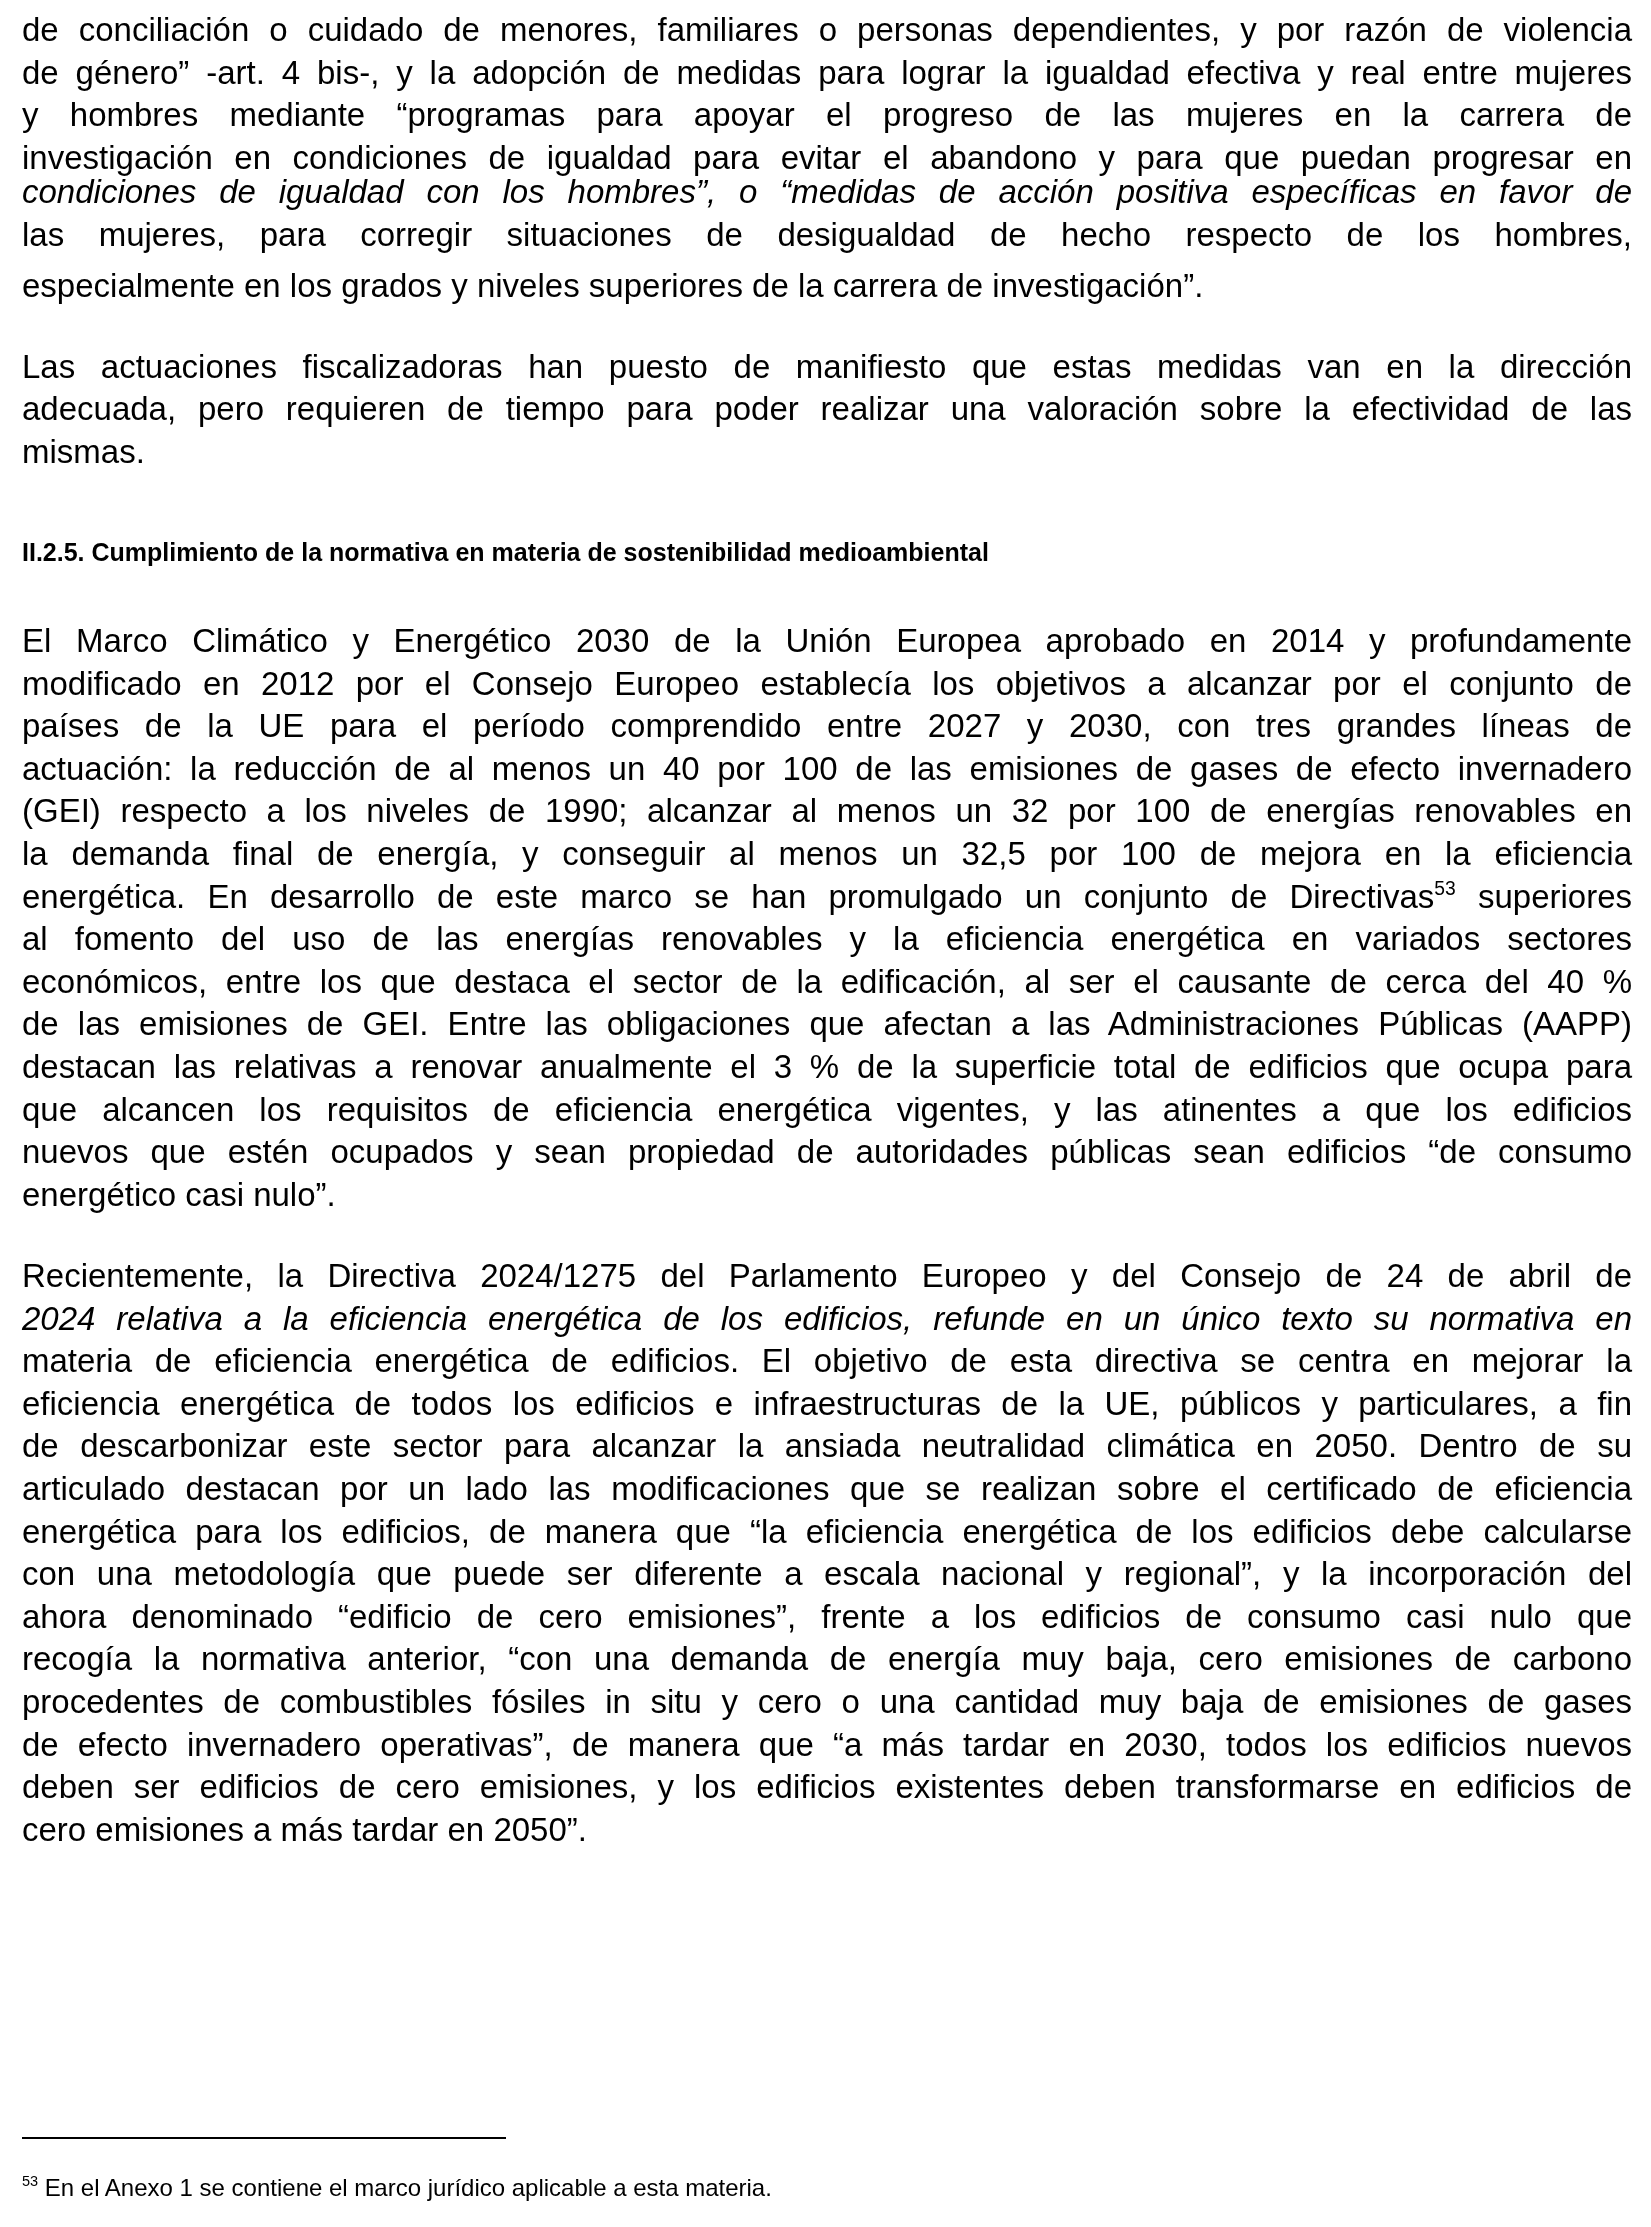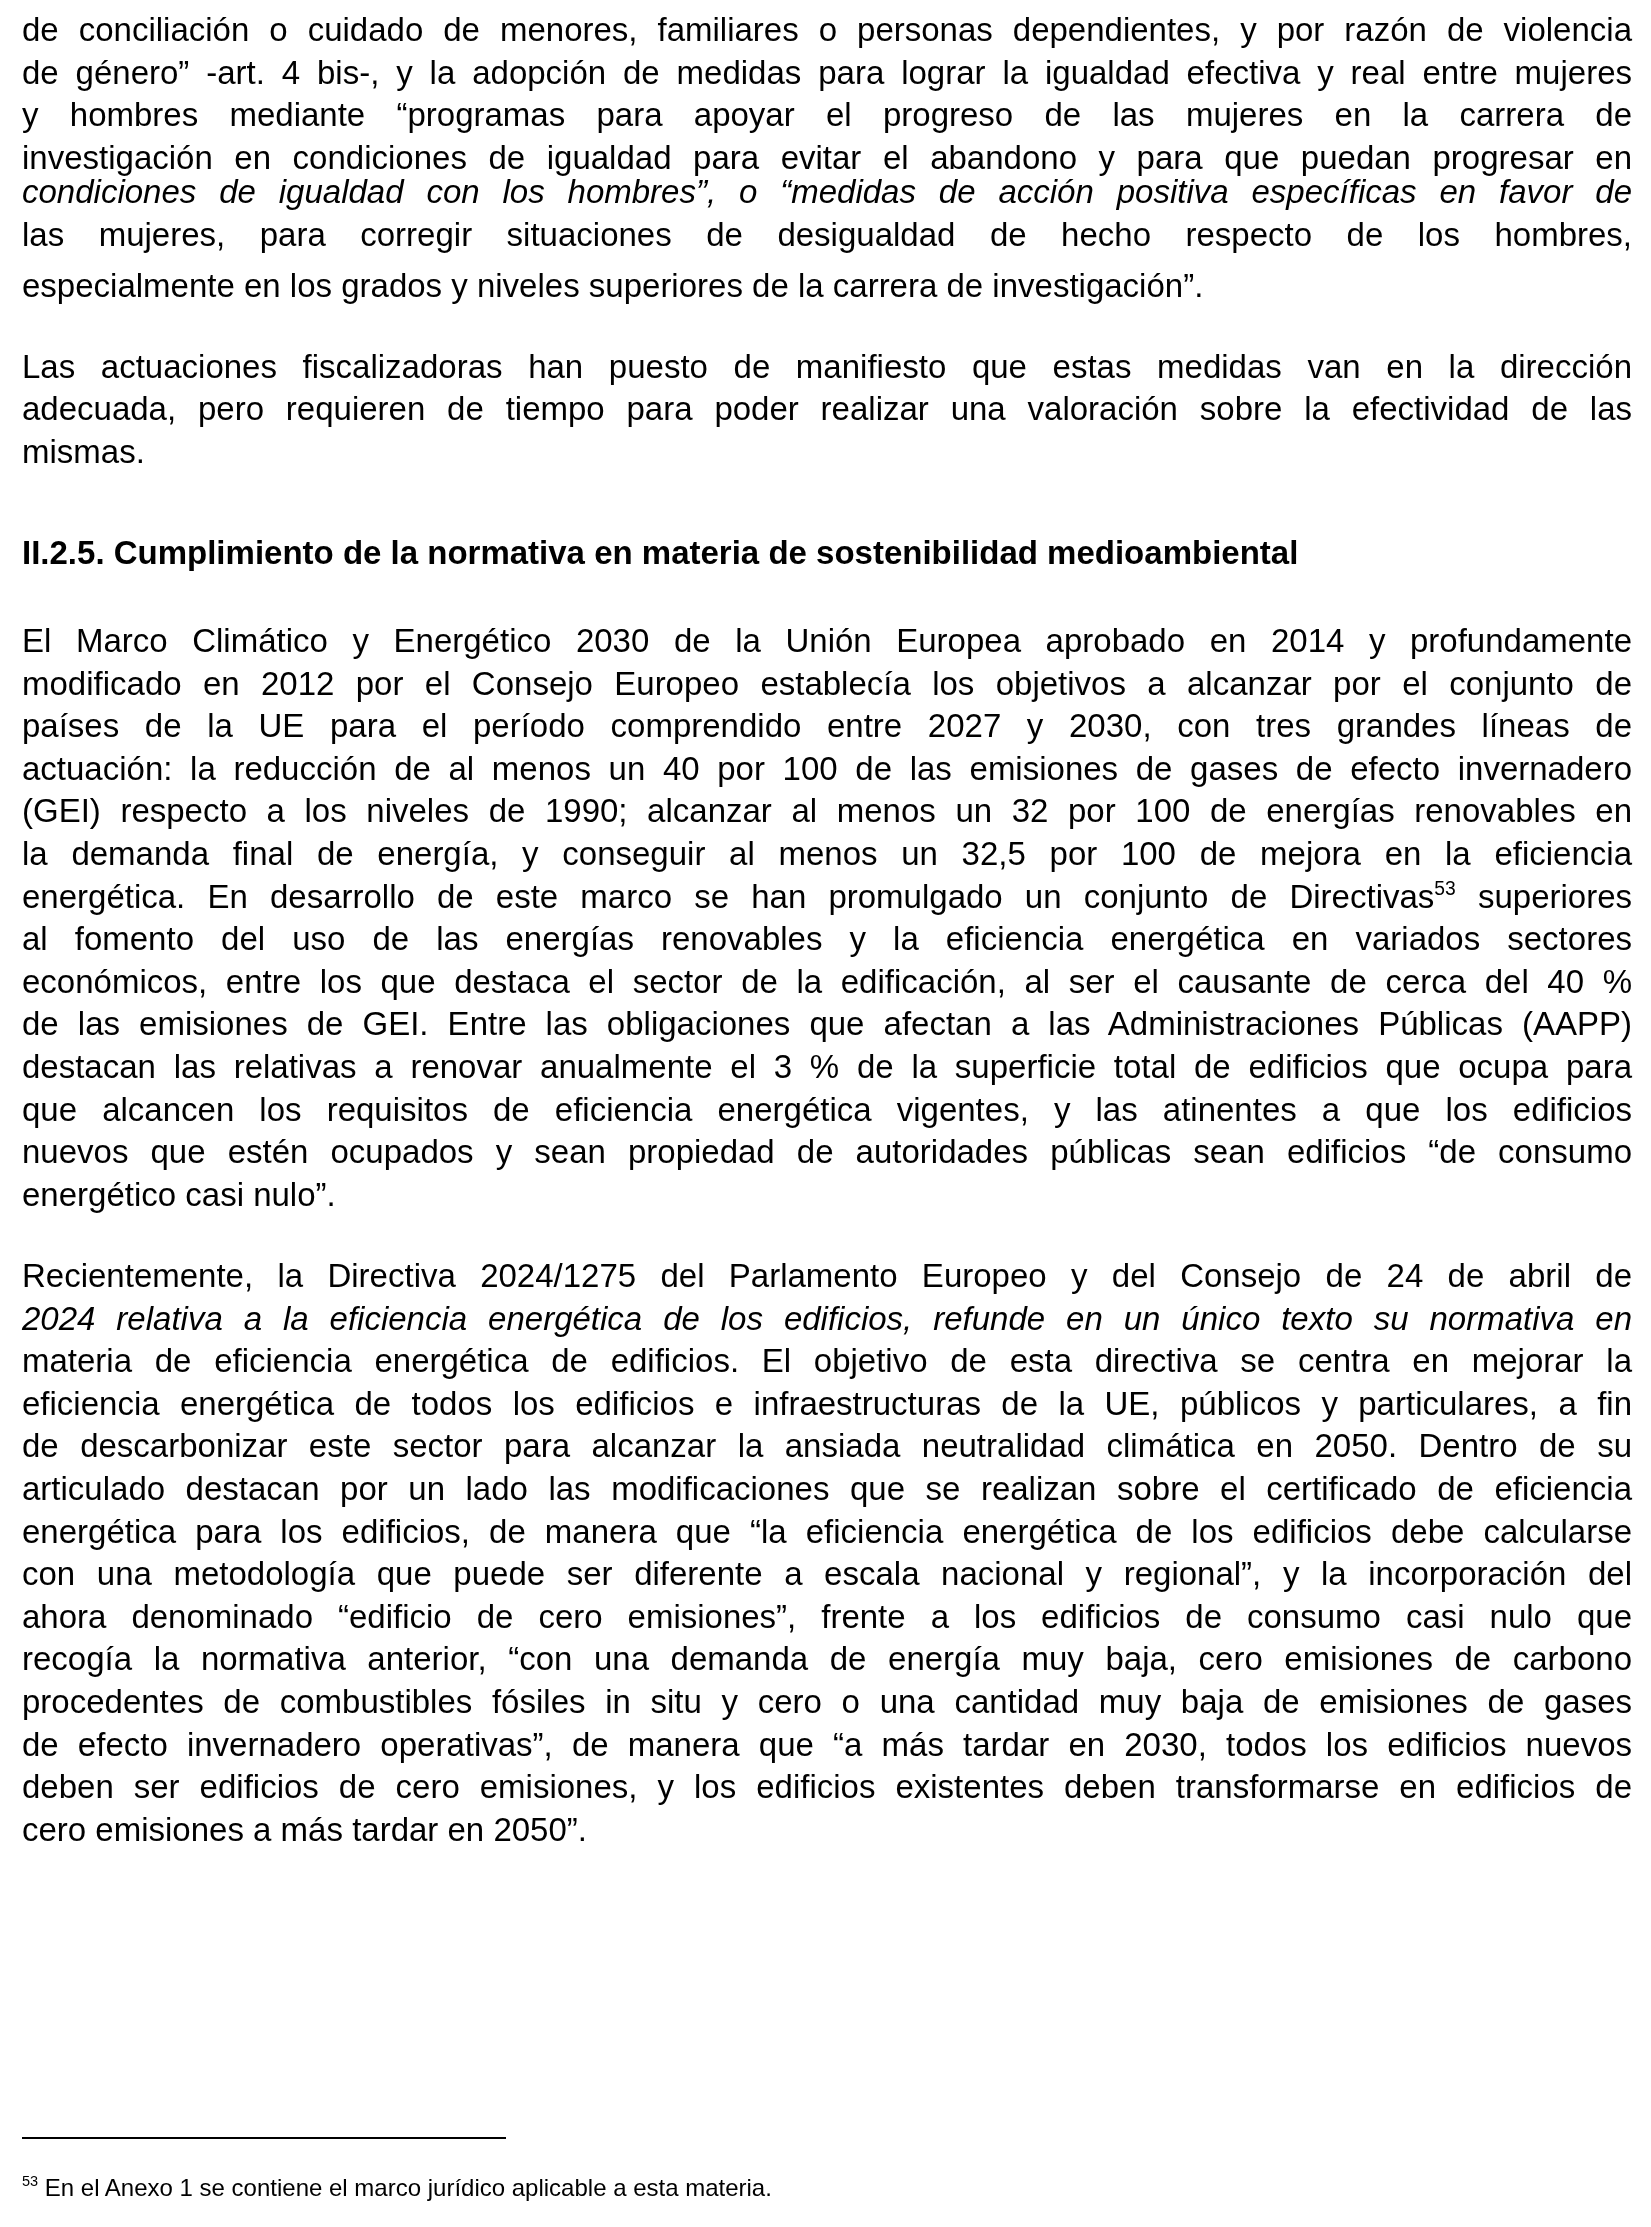--- a/index.html
+++ b/index.html
@@ -3,21 +3,21 @@
 <meta charset="utf-8">
 <style>
   html, body { margin: 0; padding: 0; background: #ffffff; }
   body { width: 1652px; height: 2227px; position: relative; overflow: hidden;
          font-family: "Liberation Sans", sans-serif; color: #000; }
   .page { position: absolute; left: 22px; top: 0; width: 1610px; }
   .line { position: absolute; left: 0; width: 1610px; font-size: 33px; line-height: 43px;
           white-space: nowrap; text-align: justify; text-align-last: justify;
           transform-origin: left top; }
   .line.last { text-align: right; text-align-last: left; }
-  .heading { position: absolute; left: 0; font-size: 33px; font-weight: bold;
+  .heading { position: absolute; left: 0; font-size: 25px; font-weight: bold;
              line-height: 43px; white-space: nowrap; }
   sup { font-size: 19.3px; line-height: 0; vertical-align: 0; position: relative; top: -13px; }
   .fn-rule { position: absolute; left: 22px; top: 2137px; width: 484px; height: 2.4px; background: #000; }
   .footnote { position: absolute; left: 22px; top: 2172px; font-size: 24px; line-height: 32px; white-space: nowrap; }
   .footnote sup { font-size: 14.5px; top: -9.6px; }
 </style>
 </head>
 <body>
 
 <div class="page">

